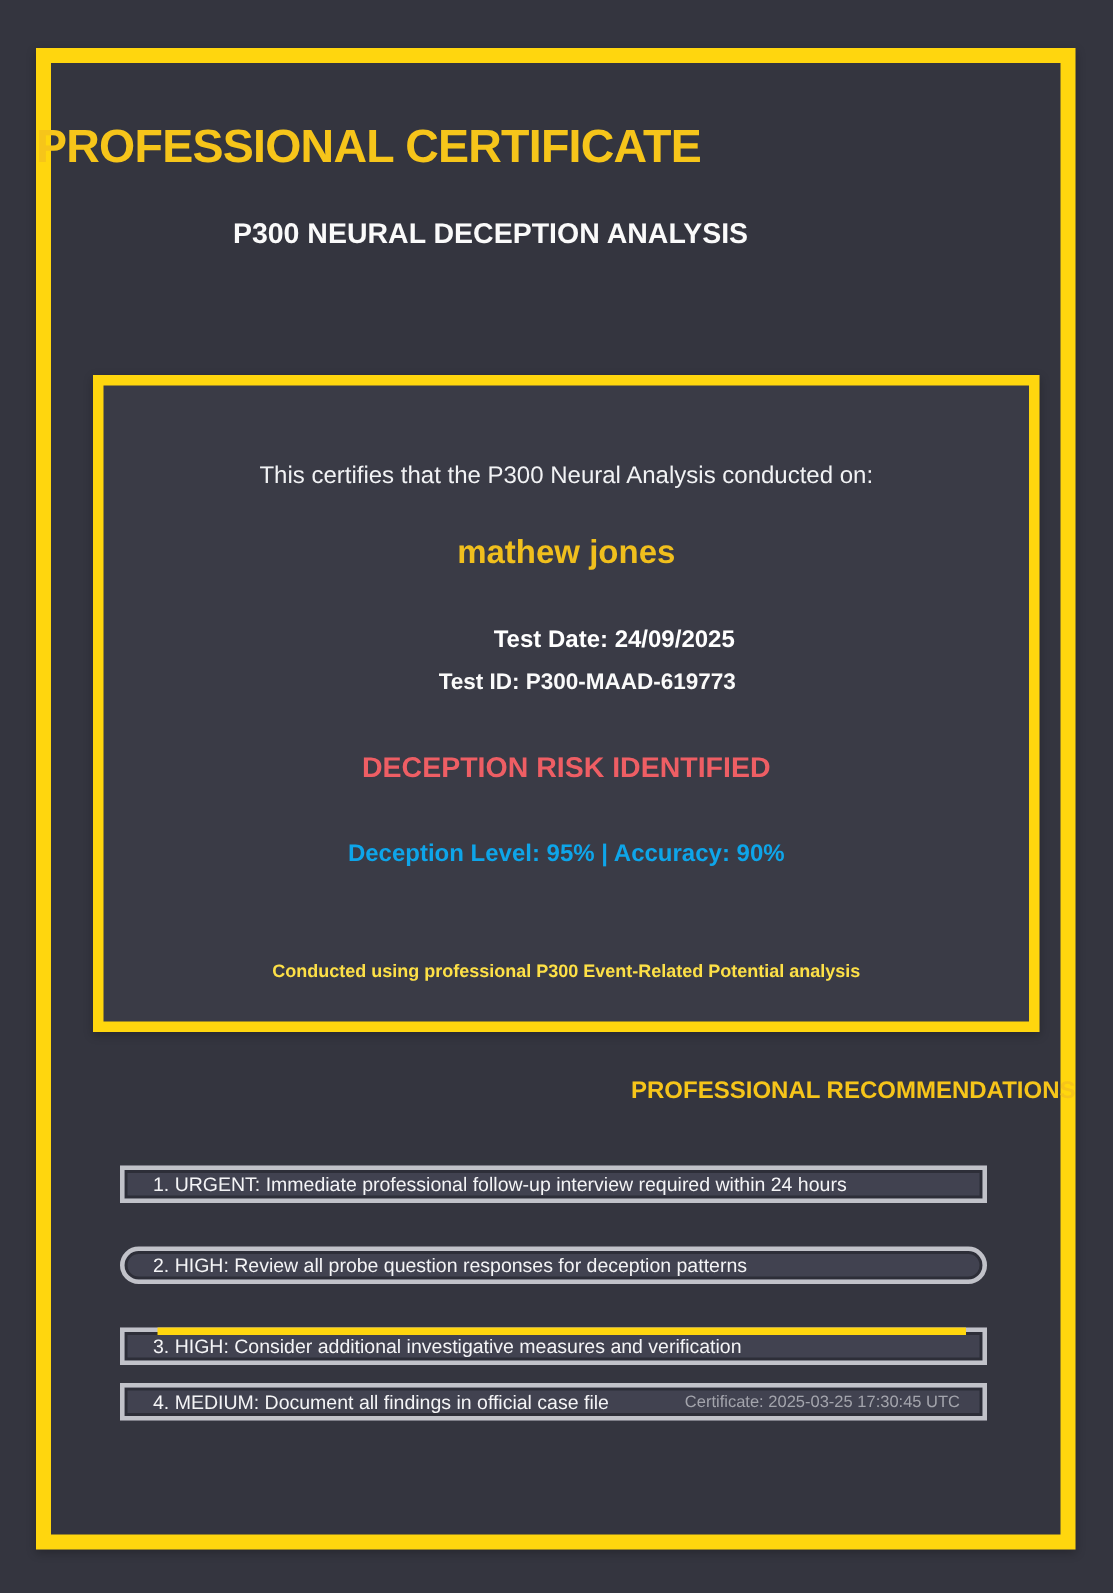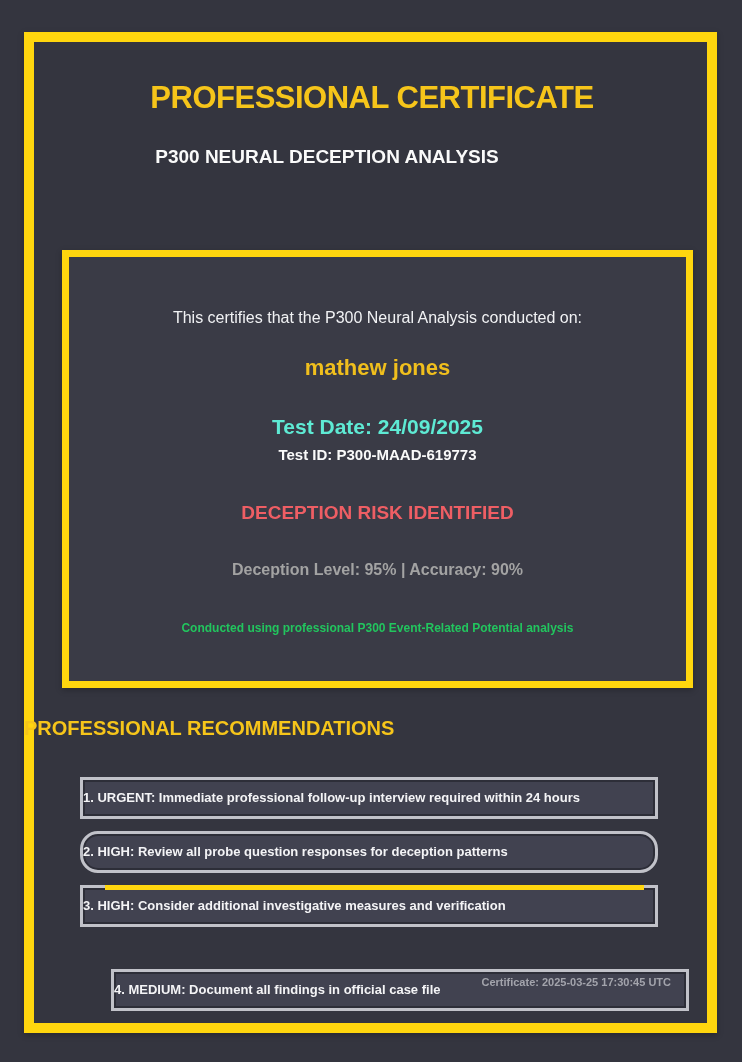--- a/index.html
+++ b/index.html
@@ -17,21 +17,21 @@
     position: absolute;
     left: 24px; top: 32px;
     width: 693px; height: 1001px;
     border: 10px solid #ffd60e;
     box-sizing: border-box;
     box-shadow: 0 2px 6px rgba(0,0,0,0.25);
   }
   .title {
     position: absolute;
     left: 24px; top: 78px; width: 696px;
-    text-align: center;
+    text-align: left;
     font-size: 31px; font-weight: bold;
     letter-spacing: -0.5px;
     line-height: 40px;
     color: #f6c51a;
   }
   .subtitle {
     position: absolute;
     left: 24px; top: 144px; width: 606px;
     text-align: center;
     font-size: 19px; font-weight: bold;
@@ -48,54 +48,54 @@
     background: #3a3b46;
     box-shadow: 0 2px 6px rgba(0,0,0,0.25);
   }
   .panel > div {
     position: absolute;
     left: 0; width: 100%;
     text-align: center;
   }
   .statement   { top: 49px;  font-size: 16px; line-height: 24px; color: #f1f2f4; }
   .subject-name{ top: 95px;  font-size: 22px; line-height: 32px; font-weight: bold; color: #f0bf1d; }
-  .test-date   { top: 159px; font-size: 21px; line-height: 22px; font-weight: bold; color: #5eead4; }
-  .test-id     { top: 187px; font-size: 15px; line-height: 22px; font-weight: bold; color: #fafafa; }
+  .test-date   { top: 159px; font-size: 16px; line-height: 22px; font-weight: bold; color: #ffffff; margin-left: 32px; }
+  .test-id     { top: 187px; font-size: 15px; line-height: 22px; font-weight: bold; color: #fafafa; padding-left: 14px; }
   .risk-banner { top: 243px; font-size: 19px; line-height: 26px; font-weight: bold; color: #ee5e64; }
-  .metrics     { top: 301px; font-size: 16px; line-height: 24px; font-weight: bold; color: #a3a3a3; }
-  .method-note { top: 362px; font-size: 12px; line-height: 18px; font-weight: bold; color: #22c55e; }
+  .metrics     { top: 301px; font-size: 16px; line-height: 24px; font-weight: bold; color: #0ea5e9; }
+  .method-note { top: 381px; font-size: 12px; line-height: 18px; font-weight: bold; color: #fde047; }
   .rec-heading {
     position: absolute;
     left: 24px; top: 714px; width: 693px;
-    text-align: left;
-    font-size: 20px; font-weight: bold;
+    text-align: right;
+    font-size: 16px; font-weight: bold;
     line-height: 28px;
     color: #f6c51a;
   }
   .rec-box {
     position: absolute;
-    left: 80px; width: 578px; height: 42px;
+    left: 80px; width: 578px; height: 25px;
     border: 3px solid #c1c2c9;
     box-sizing: border-box;
     background: #414250;
     box-shadow: inset 0 0 0 2px #2d2e38;
     display: flex;
     align-items: center;
-    font-weight: bold;
+    padding-left: 19px;
   }
   .rec-box .rec-text {
     font-size: 13px;
     color: #f4f4f6;
     line-height: 16px;
     white-space: nowrap;
   }
   .rec-1 { top: 777px; }
   .rec-2 { top: 831px; border-radius: 18px; }
   .rec-3 { top: 885px; }
-  .rec-4 { top: 969px; margin-left: 31px; }
+  .rec-4 { top: 922px; }
   .yellow-strip {
     position: absolute;
     top: -3px; left: 22px; right: 11px; height: 5px;
     background: #ffd60e;
   }
   .cert-timestamp {
     position: absolute;
     top: 3px; right: 15px;
     font-size: 11px;
     line-height: 14px;

